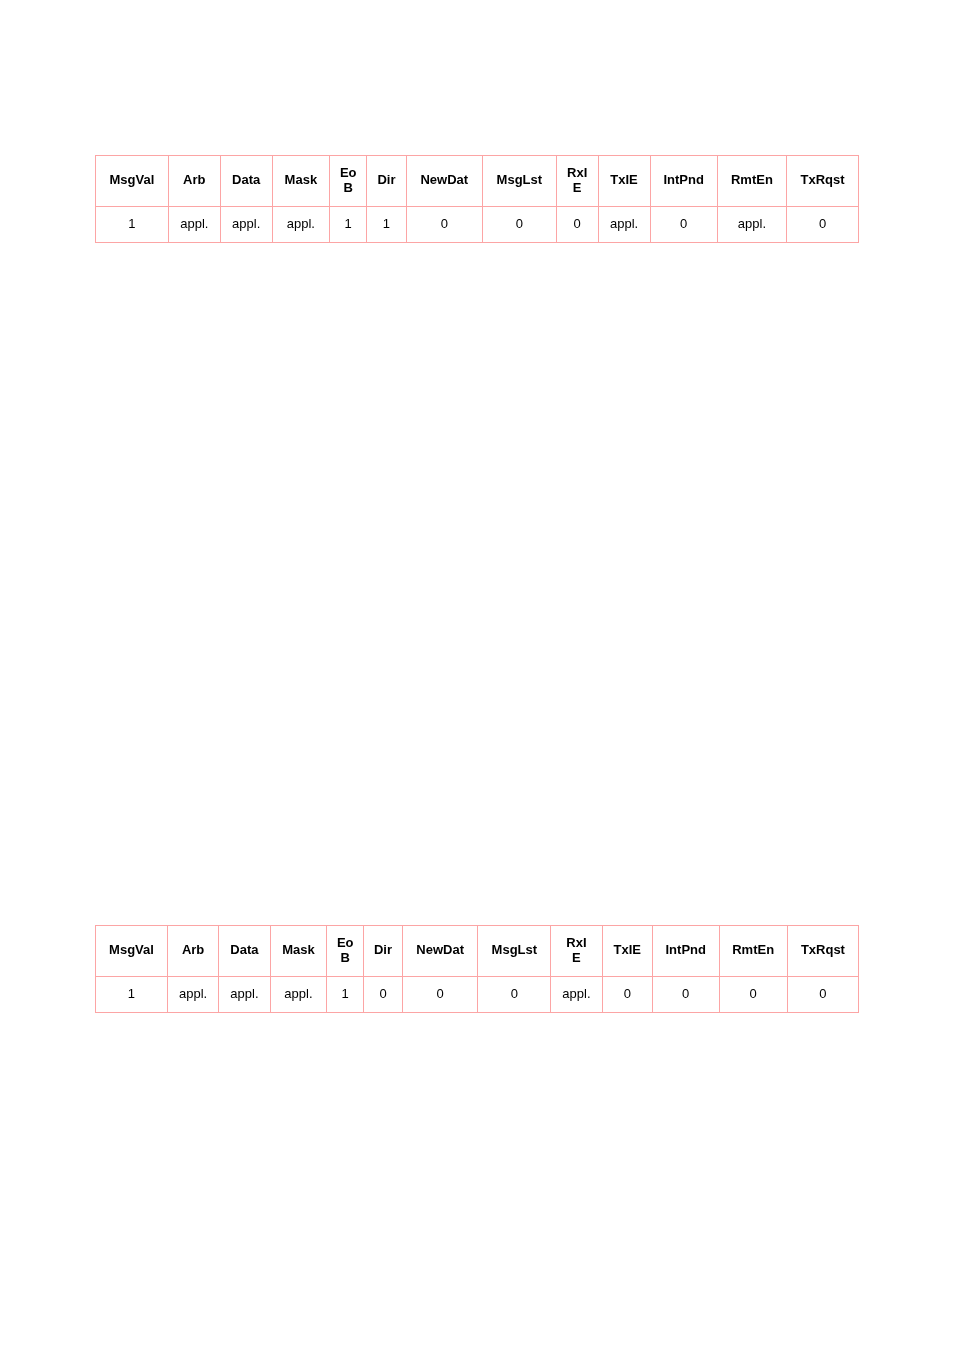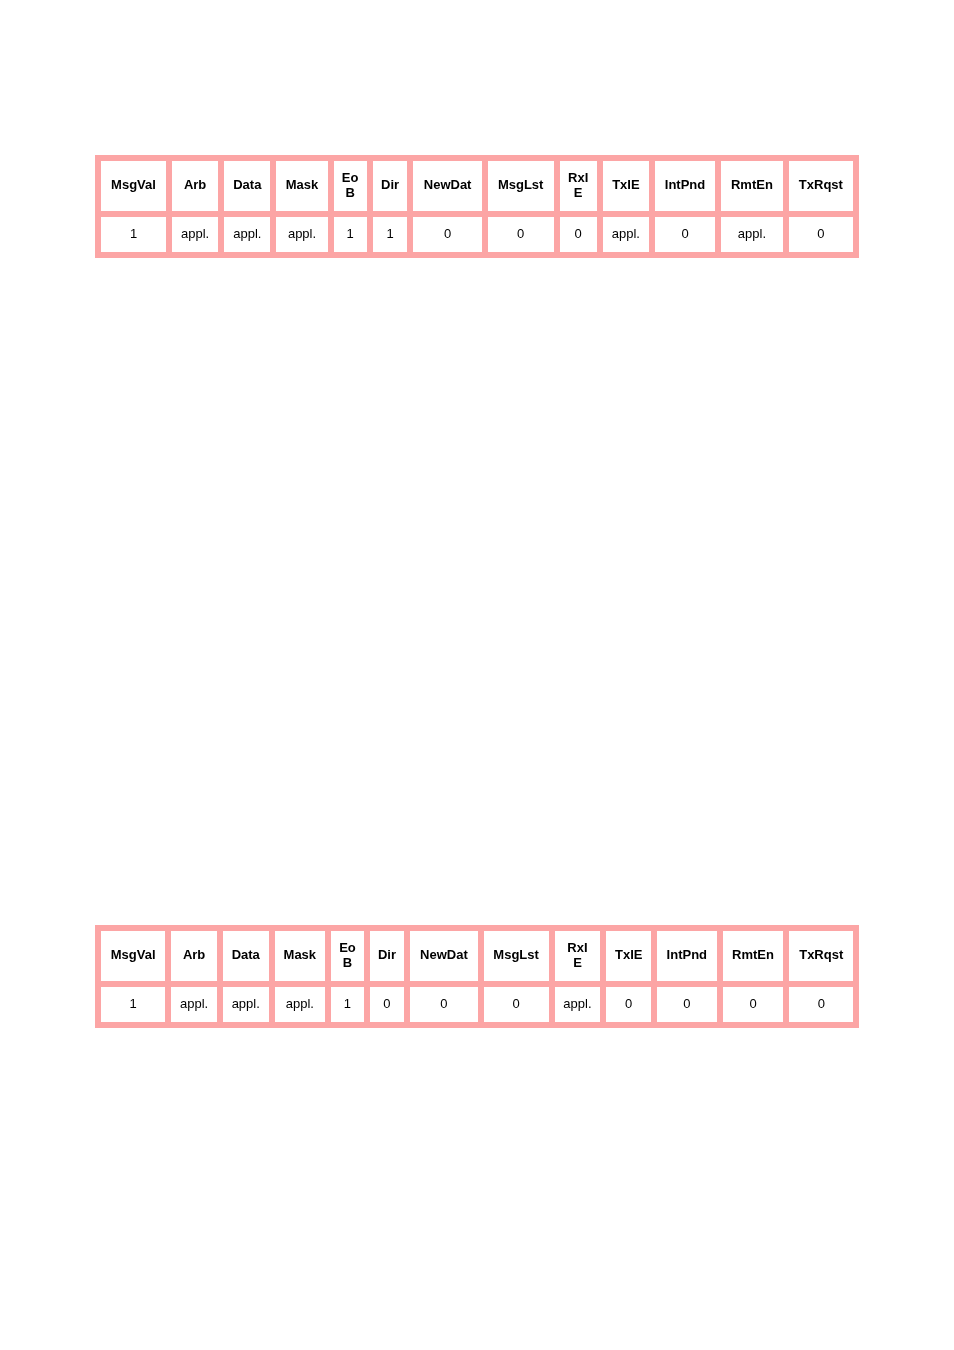--- a/index.html
+++ b/index.html
@@ -19,21 +19,21 @@
   }
   table.can-table {
     border-collapse: collapse;
     table-layout: auto;
     position: absolute;
     left: 95px;
     width: 764px;
   }
   table.can-table th,
   table.can-table td {
-    border: 6px solid #fca5a5;
+    border: 1px solid #fca5a5;
     padding: 10px 6px;
     text-align: center;
     vertical-align: middle;
     font-size: 13px;
     line-height: 1.15;
   }
   table.can-table th {
     font-weight: bold;
   }
   #table-1 { top: 155px; }

